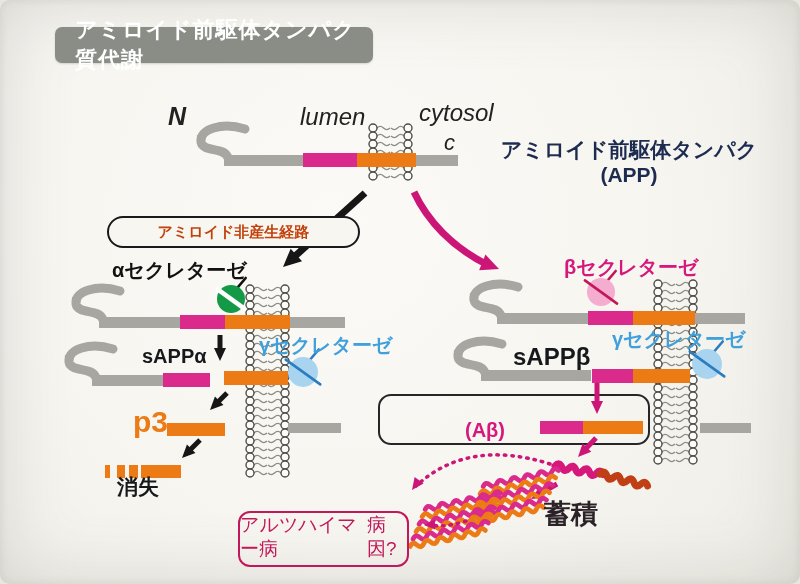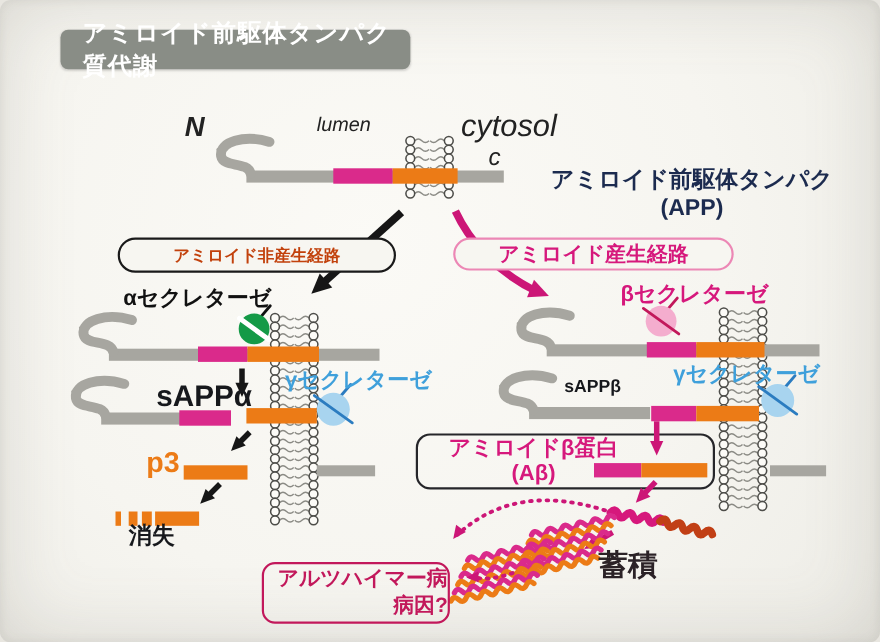--- a/index.html
+++ b/index.html
@@ -18,22 +18,22 @@
         background:#f7f6f1;font-weight:bold;z-index:2;}
   .pill-left{left:107px;top:216px;width:249px;height:28px;border:2.5px solid #1a1a1a;border-radius:17px;
              font-size:15px;color:#c2410c;}
   .pill-right{left:412px;top:216px;width:251px;height:26px;border:2px solid #ec87b5;border-radius:15px;
               font-size:19px;color:#d6187c;}
   .box-abeta{position:absolute;left:378px;top:394px;width:268px;height:47px;border:2.5px solid #26262a;
              border-radius:13px;z-index:2;}
   .box-abeta .txt{position:absolute;left:14px;top:1px;width:182px;text-align:center;color:#d6187c;
                   font-weight:bold;font-size:20px;line-height:1.12;}
   .box-alz{position:absolute;left:238px;top:511px;width:167px;height:52px;border:2.5px solid #c2185b;
-           border-radius:12px;display:flex;flex-direction:column;align-items:flex-end;justify-content:center;
-           color:#c2185b;font-weight:bold;font-size:19px;line-height:1.25;z-index:2;}
+           border-radius:12px;display:flex;flex-direction:row;align-items:flex-start;justify-content:center;
+           color:#c2185b;font-weight:normal;font-size:19px;line-height:1.25;z-index:2;}
   .z2{z-index:2;}
 </style>
 </head>
 <body>
 
 <div id="stage">
 
   <svg id="art" width="800" height="584" viewBox="0 0 800 584">
       <path d="M0 0 q 3.25 -3.2 6.5 0 t 6.5 0" transform="translate(377,128)" stroke="#8b8b85" stroke-width="1.3" fill="none"></path>
       <path d="M0 0 q 3.25 -3.2 6.5 0 t 6.5 0" transform="translate(404,128) scale(-1,1)" stroke="#8b8b85" stroke-width="1.3" fill="none"></path>
@@ -327,44 +327,43 @@
       <path d="M0 0 q 3.5 -4.8 7 0 t 7 0 t 7 0 t 7 0 t 7 0 t 7 0 t 7 0 t 7 0 t 7 0 t 7 0 t 7 0" transform="translate(462,519) rotate(-12) translate(-56.5,16)" stroke="#ec7b16" stroke-width="4.8" fill="none" stroke-linecap="round"></path>
       <path d="M550,464 Q 468,438 416,486" stroke="#cc1677" stroke-width="3.5" fill="none" stroke-dasharray="1.5,6" stroke-linecap="round"></path>
       <polygon points="412,490 414.66113648632387,477.0706398997802 423.5315914407366,483.5756401996829" fill="#cc1677"></polygon>
       <path d="M466,521 Q 445,528 430,525" stroke="#cc1677" stroke-width="3.5" fill="none" stroke-dasharray="1.5,6" stroke-linecap="round"></path>
       <polygon points="424,525 434.7365876429368,519.4569245192279 435.23596381237576,529.4444479080064" fill="#cc1677"></polygon>
     </svg>
 
   <div class="title-box">アミロイド前駆体タンパク質代謝</div>
 
   <div class="lbl i b" style="left:168px;top:102px;font-size:25px;color:#222;">N</div>
-  <div class="lbl i" style="left:288px;top:103px;font-size:18px;color:#222;">lumen</div>
-  <div class="lbl i" style="left:419px;top:99px;font-size:28px;color:#222;font-style:italic;">cytosol</div>
+  <div class="lbl i" style="left:300px;top:103px;font-size:24px;color:#222;">lumen</div>
+  <div class="lbl i" style="left:419px;top:99px;font-size:24px;color:#222;font-style:italic;">cytosol</div>
   <div class="lbl i" style="left:444px;top:130px;font-size:22px;color:#222;">c</div>
-  <div class="lbl b" style="left:483px;top:151px;width:292px;text-align:center;font-size:21px;color:#1c2b4f;line-height:1.2;">
+  <div class="lbl b" style="left:483px;top:137px;width:292px;text-align:center;font-size:21px;color:#1c2b4f;line-height:1.2;">
     <span>アミロイド前駆体タンパク</span><br>
     <span>(APP)</span>
   </div>
 
   <div class="pill pill-left">アミロイド非産生経路</div>
-  <div class="pill pill-right">アミロイド産生経路</div>
 
   <div class="lbl b z2" style="left:112px;top:257px;font-size:20px;color:#111;">αセクレターゼ</div>
   <div class="lbl b z2" style="left:564px;top:254px;font-size:20px;color:#d6187c;">βセクレターゼ</div>
   <div class="lbl b z2" style="left:259px;top:332px;font-size:20px;color:#3fa0db;">γセクレターゼ</div>
   <div class="lbl b z2" style="left:612px;top:326px;font-size:20px;color:#3fa0db;">γセクレターゼ</div>
 
-  <div class="lbl b" style="left:142px;top:345px;font-size:27px;color:#16181c;">sAPPα</div>
-  <div class="lbl b" style="left:513px;top:343px;font-size:16px;color:#16181c;">sAPPβ</div>
-  <div class="lbl b" style="left:133px;top:405px;font-size:26px;color:#ec7b16;">p3</div>
+  <div class="lbl b" style="left:142px;top:345px;font-size:20px;color:#16181c;">sAPPα</div>
+  <div class="lbl b" style="left:513px;top:343px;font-size:24px;color:#16181c;">sAPPβ</div>
+  <div class="lbl b" style="left:133px;top:405px;font-size:30px;color:#ec7b16;">p3</div>
   <div class="lbl b" style="left:117px;top:473px;font-size:21px;color:#16181c;">消失</div>
 
   <div class="box-abeta">
     <div class="txt">
-      <span>アミロイドβ蛋白</span><br>
+      <br>
       <span>(Aβ)</span>
     </div>
   </div>
 
   <div class="box-alz">
     <span>アルツハイマー病</span>
     <span>病因?</span>
   </div>
 
   <div class="lbl b" style="left:544px;top:496px;font-size:27px;color:#2b2227;">蓄積</div>

